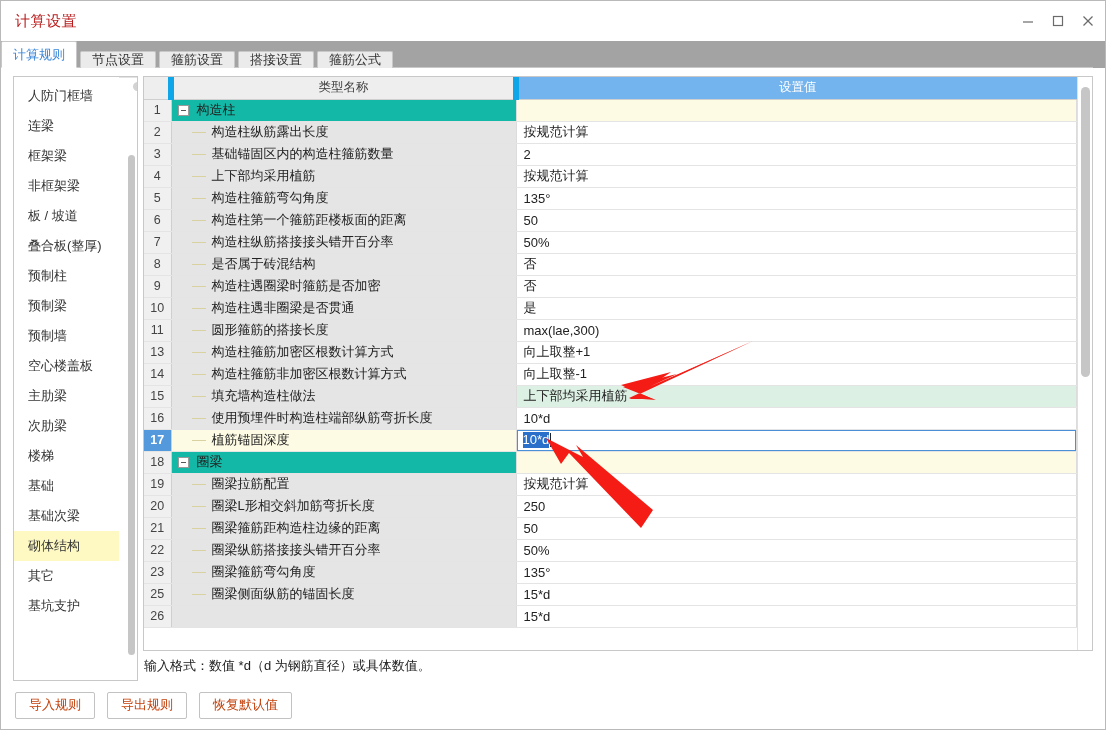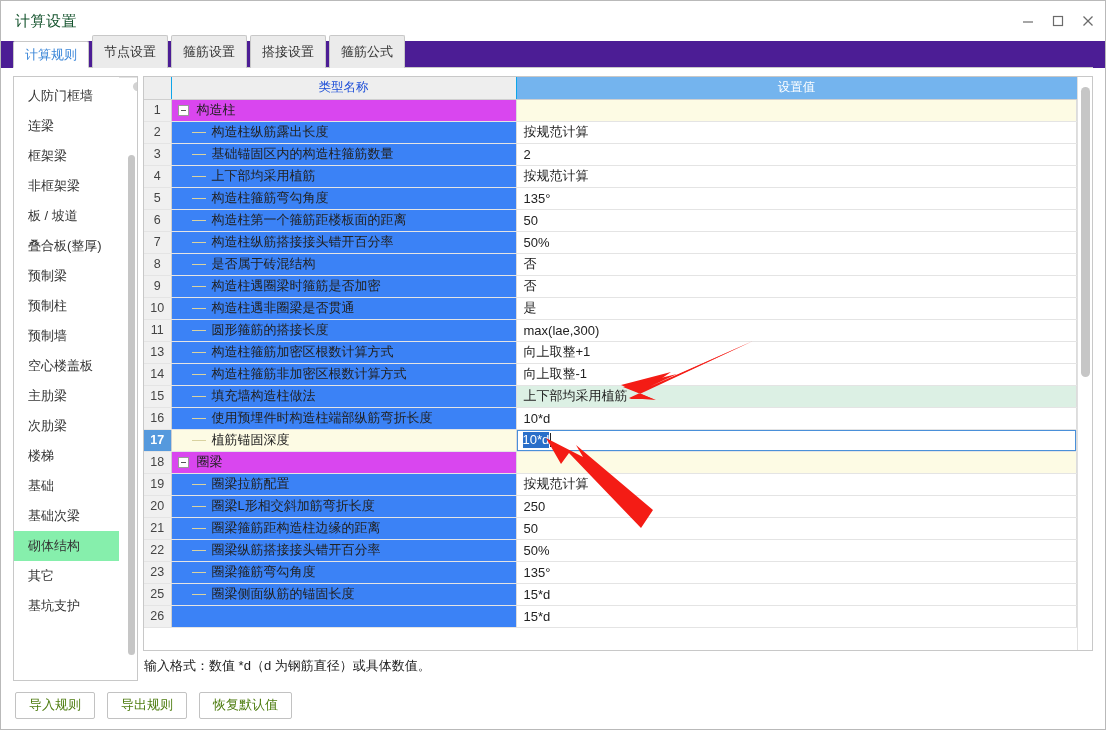--- a/index.html
+++ b/index.html
@@ -20,42 +20,41 @@
     display: flex; flex-direction: column;
   }
   
   #titlebar {
     height: 40px; flex: 0 0 40px;
     display: flex; align-items: center;
     padding: 0 0 0 14px;
     background: #ffffff;
     position: relative;
   }
-  #title-text { font-size: 15px; color: #14532d; letter-spacing: .5px; }
+  #title-text { font-size: 15px; color: #b91c1c; letter-spacing: .5px; }
   #winbtns { position: absolute; right: 2px; top: 0; height: 40px; display: flex; align-items: center; }
   .winbtn {
     width: 30px; height: 30px;
     display: flex; align-items: center; justify-content: center;
     color: #6b6b6b;
   }
   .winbtn svg { display:block; }
   
   #tabbar {
     flex: 0 0 27px; height: 27px;
-    padding-left: 12px;
     display: flex; align-items: flex-end;
     position: relative;
-    background: #4c1d95;
+    background: #a3a3a3;
   }
   #tabbar::after {
     content: ""; position: absolute; left: 12px; right: 12px; bottom: 0;
     height: 1px; background: #c8c8c8;
   }
   .tab {
-    height: 33px;
+    height: 17px;
     padding: 0 11px;
     display: flex; align-items: center;
     font-size: 13px;
     border: 1px solid #c8c8c8;
     border-bottom: none;
     background: #ebebeb;
     color: #333;
     margin-right: 3px;
     position: relative; z-index: 1;
     border-radius: 2px 2px 0 0;
@@ -91,21 +90,21 @@
     padding-top: 4px;
   }
   .lv-item {
     height: 30px;
     display: flex; align-items: center;
     padding-left: 14px;
     font-size: 13px;
     color: #333;
     white-space: nowrap;
   }
-  .lv-item.selected { background: #86efac; }
+  .lv-item.selected { background: #fef9c3; }
   #left-vscroll {
     position: absolute; right: 2px; top: 78px;
     width: 7px; height: 500px;
     background: #c6c6c6; border-radius: 4px;
   }
   #left-hscroll-track {
     flex: 0 0 18px; height: 18px;
     border-top: 1px solid #e3e3e3;
     position: relative; background: #ffffff;
   }
@@ -136,25 +135,25 @@
     width: 100%;
     font-size: 13px;
   }
   table#grid col.c-num   { width: 27px; }
   table#grid col.c-name  { width: 345px; }
   table#grid col.c-val   { width: auto; }
   thead th {
     height: 22px;
     font-weight: normal;
     font-size: 12.5px;
-    border-right: 1px solid #0ea5e9;
+    border-right: 6px solid #0ea5e9;
     border-bottom: 1px solid #cfcfcf;
     padding: 0;
     background: #eeeeee;
-    color: #1d4ed8;
+    color: #404040;
   }
   th.th-num  { background: #eeeeee; }
   th.th-name { background: #eeeeee; text-align: center; }
   th.th-val  { background: #74b4ee; color: #ffffff; text-align: center; border-right: none; margin-left: 40px;}
   tbody td {
     height: 21px;
     padding: 0 0 0 4px;
     border-right: 1px solid #dcdcdc;
     border-bottom: 1px solid #e4e4e4;
     overflow: hidden;
@@ -163,30 +162,30 @@
   }
   td.cell-num {
     text-align: center;
     padding: 0;
     background: #f0f0f0;
     color: #444;
     font-size: 12.5px;
     border-right: 1px solid #cfcfcf;
   }
   td.cell-name {
-    background: #3b82f6;
+    background: #e5e5e5;
     color: #222;
     padding-left: 0;
   }
   td.cell-val {
     background: #ffffff;
     color: #222;
     padding-left: 7px;
   }
-  tr.group td.cell-name { background: #d946ef; }
+  tr.group td.cell-name { background: #14b8a6; }
   tr.group td.cell-val  { background: #fdfbe4; }
   tr.selected td.cell-num { background: #5599dd; color:#ffffff; font-weight:bold; }
   tr.selected td.cell-name { background: #fdfbe4; }
   td.cell-val.mint { background: #dcf0e4; }
   
   .namebox { display: flex; align-items: center; height: 21px; }
   .tw-toggle {
     width: 11px; height: 11px;
     border: 1px solid #9a9a9a;
     background: #ffffff;
@@ -249,21 +248,21 @@
     gap: 12px;
     background: #ffffff;
   }
   .btn {
     height: 27px; min-width: 80px;
     padding: 0 13px;
     border: 1px solid #c2c2c2;
     background: #ffffff;
     border-radius: 2px;
     font-size: 13px;
-    color: #4d7c0f;
+    color: #c2410c;
     display: flex; align-items: center; justify-content: center;
     font-family: "Liberation Sans", "DejaVu Sans", sans-serif;
   }
   
   #annotations {
     position: absolute; left: 0; top: 0;
     width: 1106px; height: 730px;
     pointer-events: none;
     z-index: 50;
   }
@@ -319,24 +318,24 @@
           <div class="lv-item">
             <span>非框架梁</span>
           </div>
           <div class="lv-item">
             <span>板 / 坡道</span>
           </div>
           <div class="lv-item">
             <span>叠合板(整厚)</span>
           </div>
           <div class="lv-item">
+            <span>预制柱</span>
+          </div>
+          <div class="lv-item">
             <span>预制梁</span>
-          </div>
-          <div class="lv-item">
-            <span>预制柱</span>
           </div>
           <div class="lv-item">
             <span>预制墙</span>
           </div>
           <div class="lv-item">
             <span>空心楼盖板</span>
           </div>
           <div class="lv-item">
             <span>主肋梁</span>
           </div>

